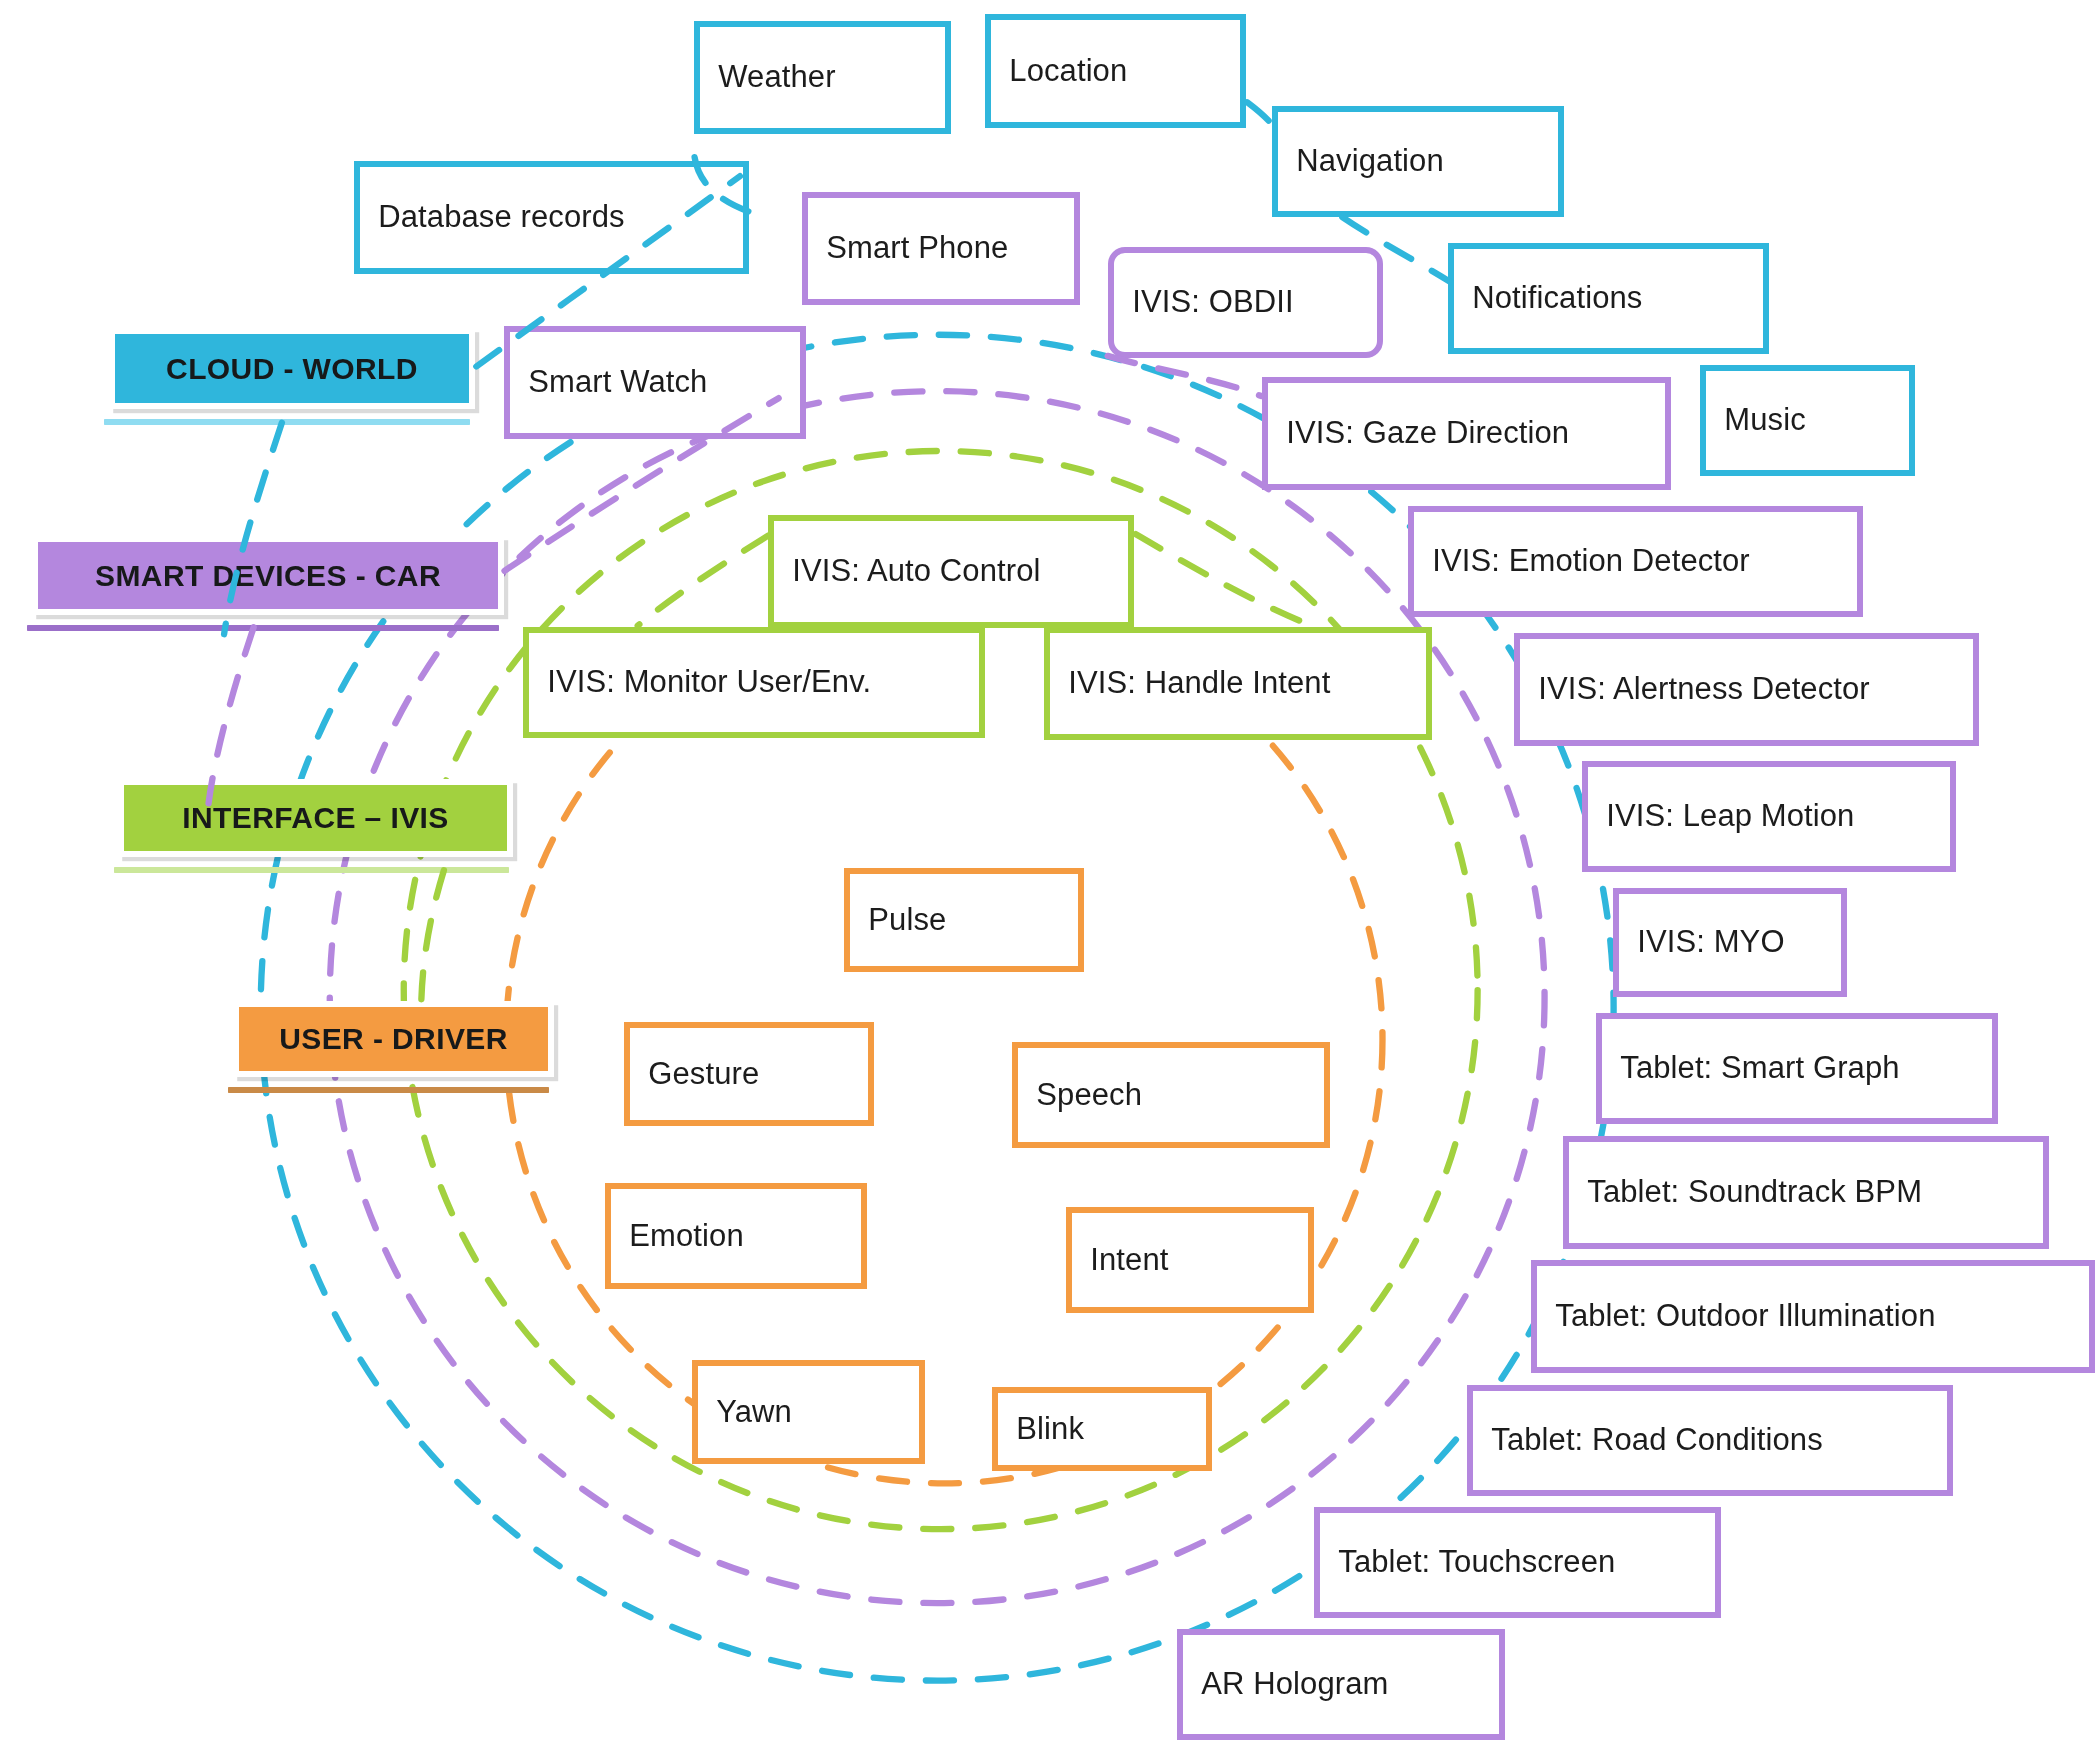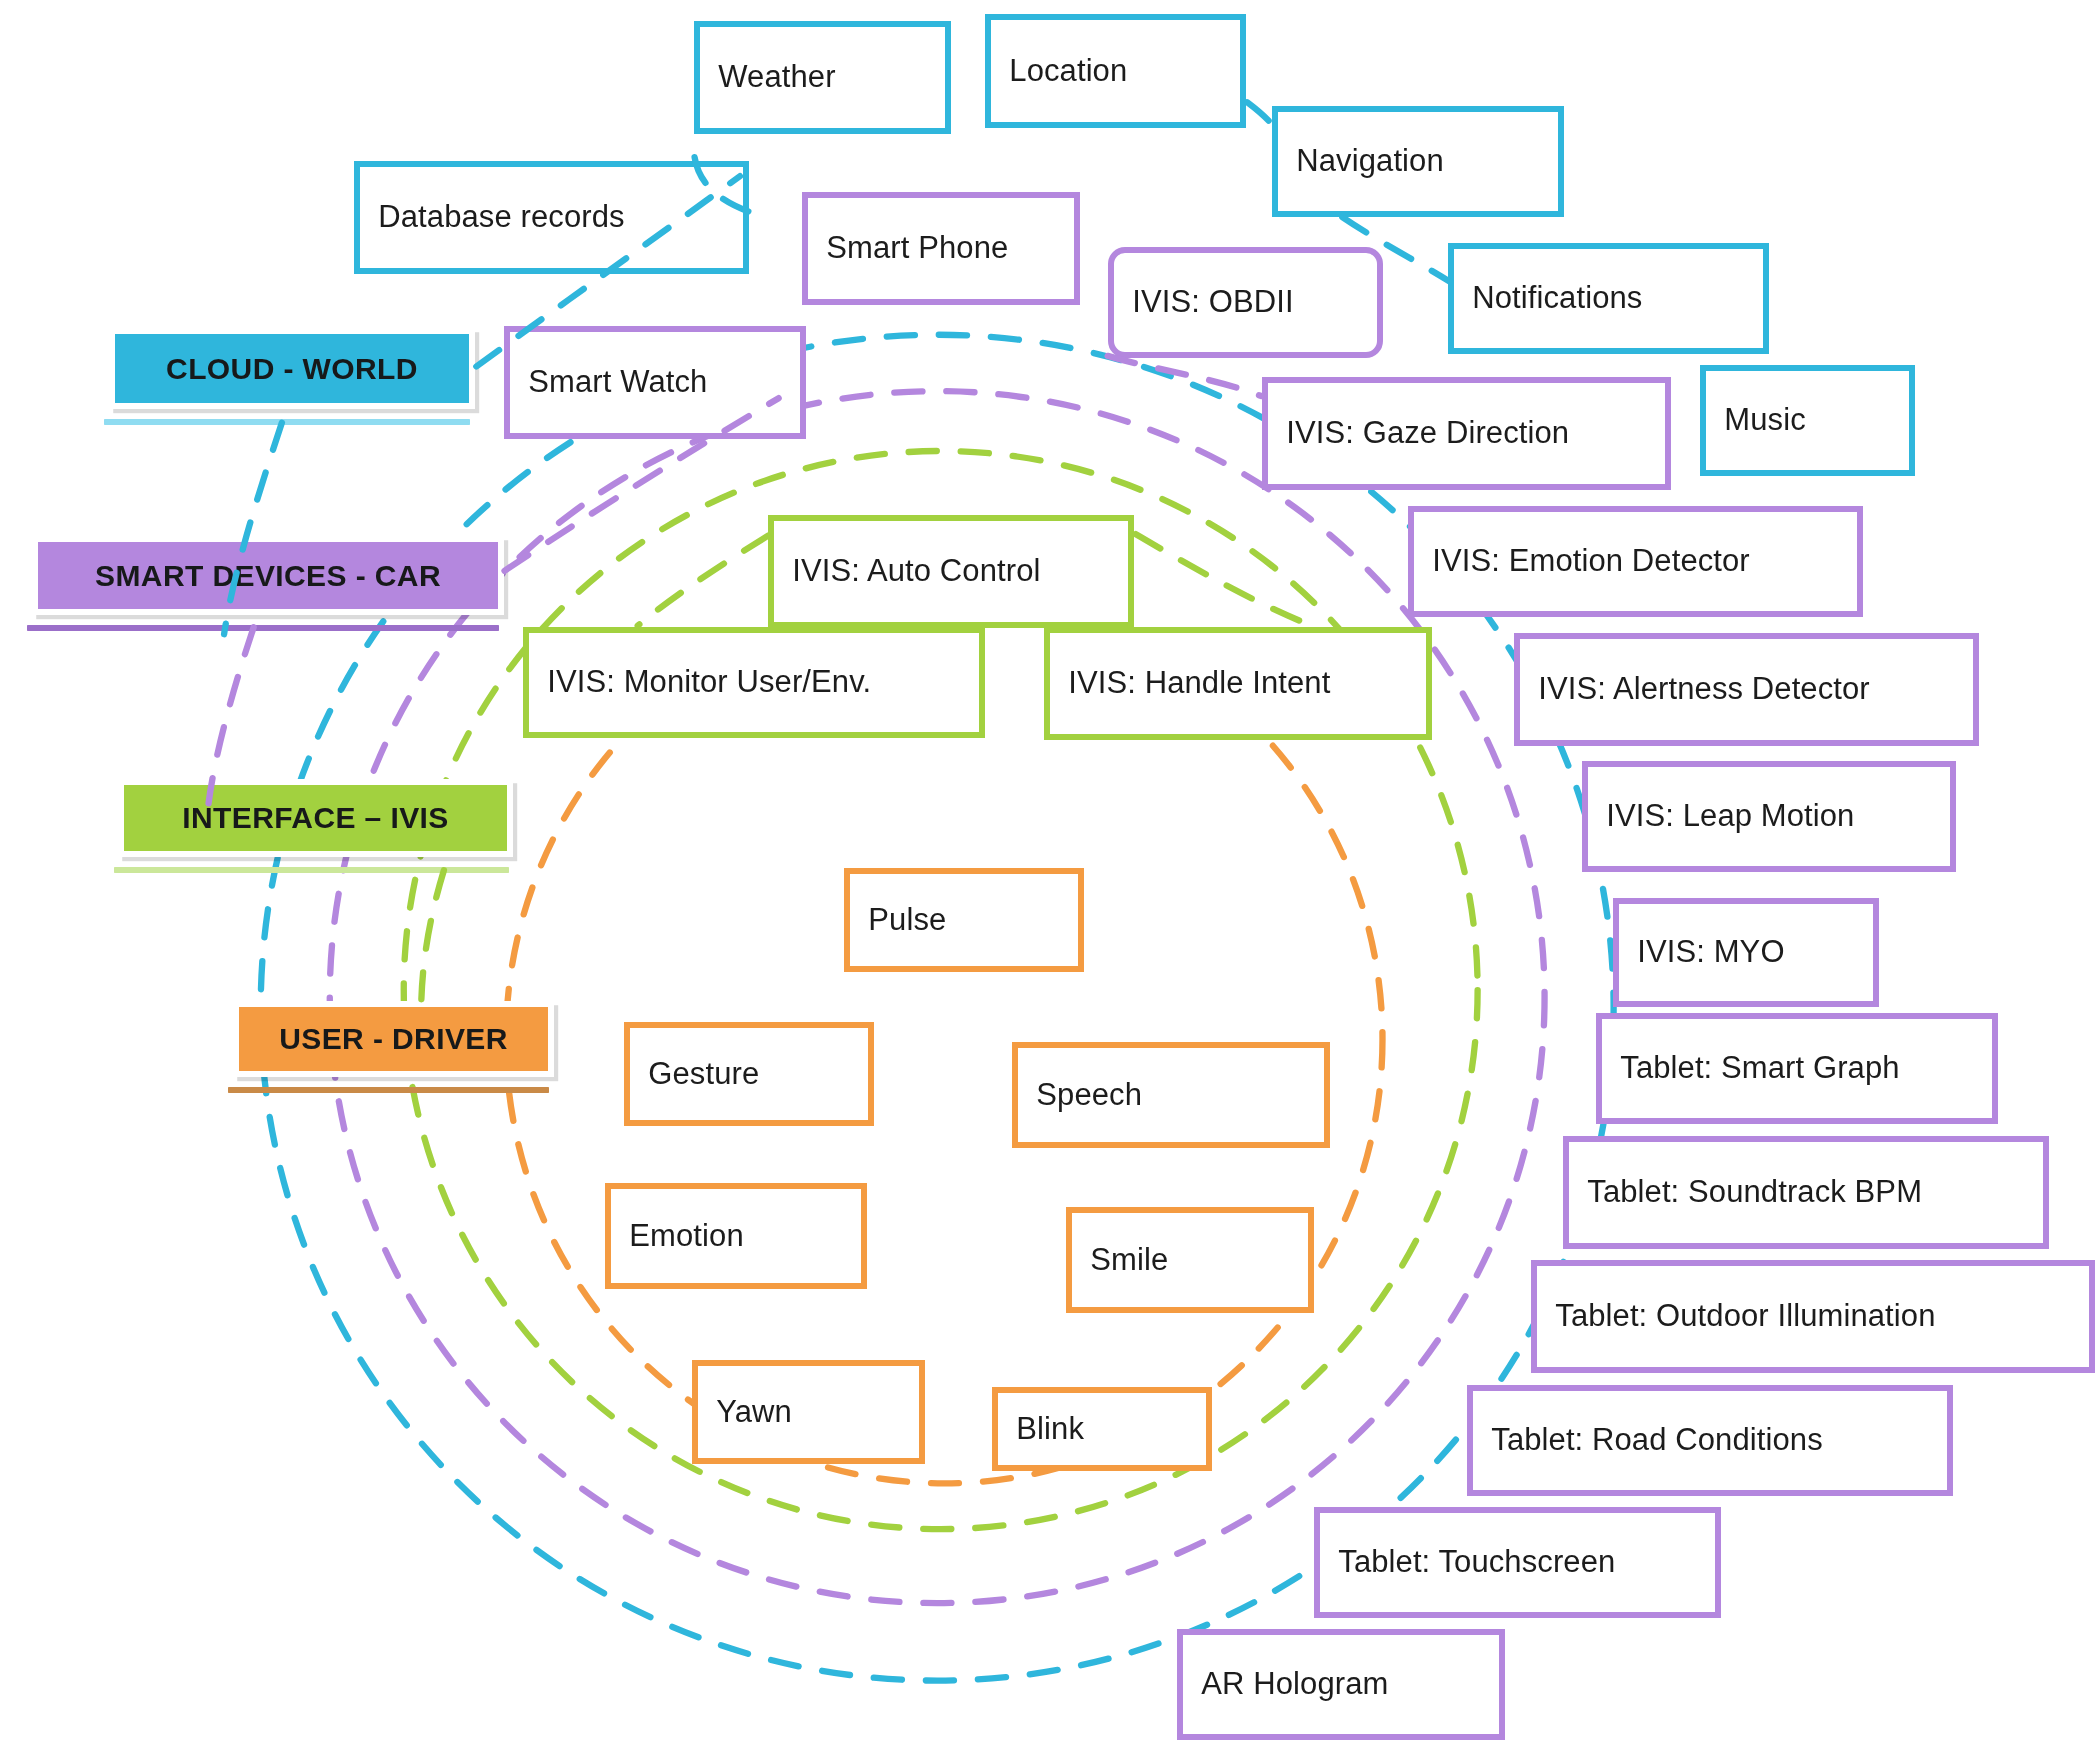--- a/index.html
+++ b/index.html
@@ -155,21 +155,21 @@
   </div>
 
   <div class="node device" style="left:1514px; top:633px; width:465px; height:113px;">
     <span>IVIS: Alertness Detector</span>
   </div>
 
   <div class="node device" style="left:1582px; top:761px; width:374px; height:111px;">
     <span>IVIS: Leap Motion</span>
   </div>
 
-  <div class="node device" style="left:1613px; top:888px; width:266px; height:109px;margin-top:10px;">
+  <div class="node device" style="left:1613px; top:888px; width:234px; height:109px;">
     <span>IVIS: MYO</span>
   </div>
 
   <div class="node device" style="left:1596px; top:1013px; width:402px; height:111px;">
     <span>Tablet: Smart Graph</span>
   </div>
 
   <div class="node device" style="left:1563px; top:1136px; width:486px; height:113px;">
     <span>Tablet: Soundtrack BPM</span>
   </div>
@@ -212,21 +212,21 @@
 
   <div class="node user" style="left:1012px; top:1042px; width:318px; height:106px;">
     <span>Speech</span>
   </div>
 
   <div class="node user" style="left:605px; top:1183px; width:262px; height:106px;">
     <span>Emotion</span>
   </div>
 
   <div class="node user" style="left:1066px; top:1207px; width:248px; height:106px;">
-    <span>Smile</span>
+    <span>Intent</span>
   </div>
 
   <div class="node user" style="left:692px; top:1360px; width:233px; height:104px;">
     <span>Yawn</span>
   </div>
 
   <div class="node user" style="left:992px; top:1387px; width:220px; height:84px;">
     <span>Blink</span>
   </div>
 

